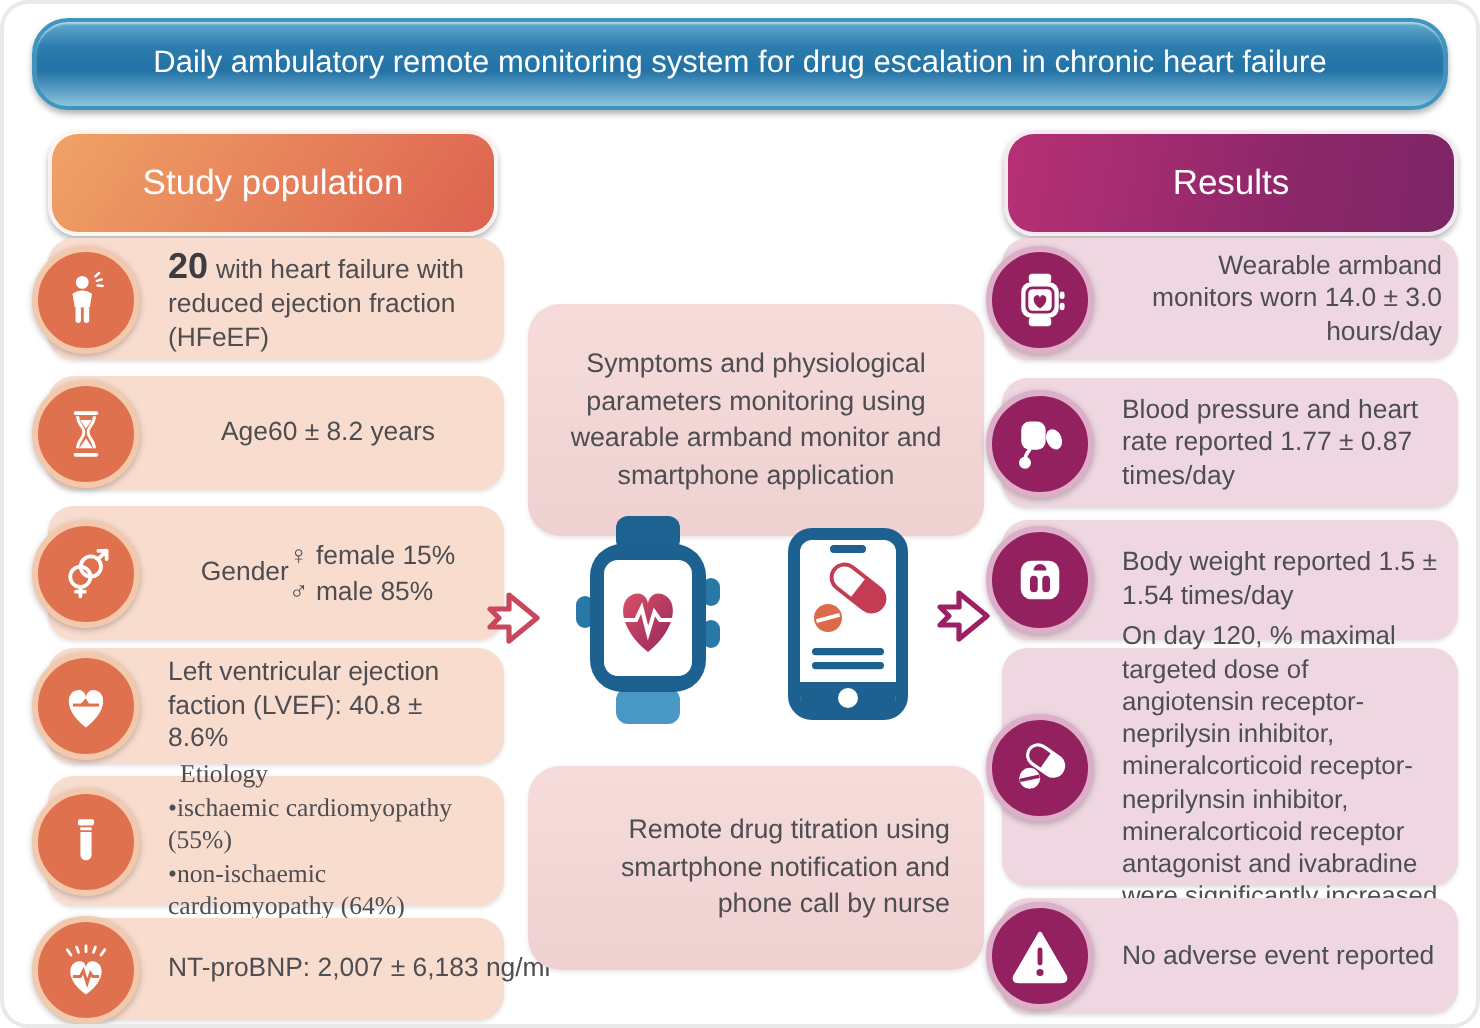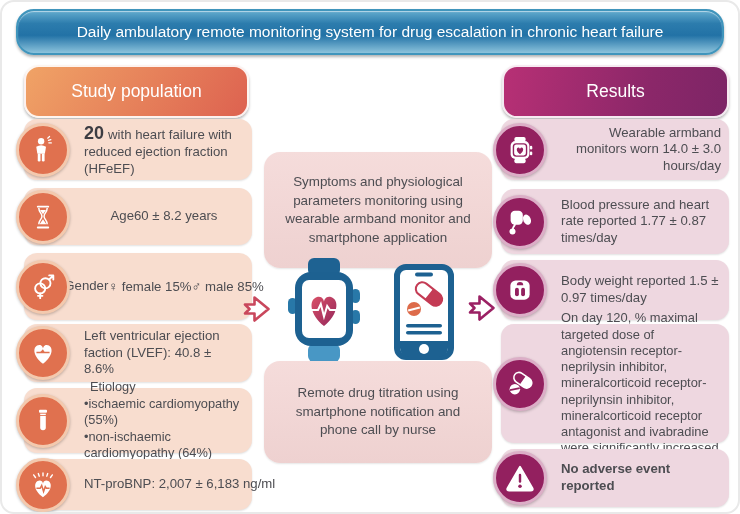--- a/index.html
+++ b/index.html
@@ -25,22 +25,22 @@
   .sbox{left:22px;width:228px;background:#f8ddcf;}
   .rbox{left:499px;width:228px;background:#eed7e0;}
   .item-text{margin-left:60px;height:100%;display:flex;flex-direction:column;justify-content:center;
     padding:4px 8px 4px 0;box-sizing:border-box;font-size:13.2px;line-height:1.26;}
   .row{flex-direction:row;align-items:center;}
   .circ{position:absolute;width:48px;height:48px;border-radius:50%;top:50%;transform:translateY(-50%);
     left:-8px;display:flex;align-items:center;justify-content:center;box-shadow:0 1px 3px rgba(0,0,0,.25);}
   .circ.orange{background:#e0714f;border:3px solid #f3c9ae;}
   .circ.magenta{background:#93205f;border:3px solid #dcaec7;}
   .big-num{font-size:18px;font-weight:bold;color:#3c3c42;margin-right:4px;}
-  .gender-lines{display:flex;flex-direction:row;line-height:1.35;align-items:flex-end;}
-  .bullets{line-height:1.3;}
+  .gender-lines{display:flex;flex-direction:column;line-height:1.35;}
+  .bullets{line-height:1.3;font-family:Liberation Serif, serif;}
   .etio-title{margin-left:6px;}
   
   .midbox{position:absolute;left:262px;width:228px;border-radius:16px;
     background:linear-gradient(180deg,#f5dcdb,#eed1d0);display:flex;align-items:center;justify-content:center;
     text-align:center;padding:0 17px;box-sizing:border-box;font-size:13.4px;line-height:1.38;
     box-shadow:0 1px 2px rgba(0,0,0,.10);}
   .dev{position:absolute;}
   .nowrap{white-space:nowrap;}
 </style>
 </head>
@@ -191,21 +191,21 @@
       <rect x="14" y="44" width="12" height="2" fill="#fff" transform="rotate(-15 20 45)"></rect>
     </svg>
   </div>
 
   <div class="dev" style="left:466px;top:290px;">
     <svg width="28" height="32" viewBox="0 0 28 32">
       <path d="M2 11.5 L11.5 11.5 L11.5 4.5 L25.5 16 L11.5 27.5 L11.5 20.5 L2 20.5 L6.5 16 Z" fill="#fff" stroke="#9b2164" stroke-width="2.6" stroke-linejoin="round"></path>
     </svg>
   </div>
 
-  <div class="midbox" style="top:359px;height:102px;">
+  <div class="midbox" style="top:381px;height:102px;text-align:right;">
     <div>Remote drug titration using smartphone notification and phone call by nurse</div>
   </div>
 
   <div class="rbox" style="top:117px;height:61px;text-align:right;">
     <div class="circ magenta">
       <svg width="30" height="30" viewBox="0 0 32 32">
         <rect x="10" y="2" width="12" height="5" rx="2" fill="#fff"></rect>
         <rect x="10" y="25" width="12" height="5" rx="2" fill="#fff"></rect>
         <rect x="6" y="6.5" width="20" height="19" rx="5" fill="#fff"></rect>
         <rect x="9" y="9.5" width="14" height="13" rx="3" fill="none" stroke="#93205f" stroke-width="1.5"></rect>
@@ -236,41 +236,41 @@
   <div class="rbox" style="top:258px;height:60px;">
     <div class="circ magenta">
       <svg width="28" height="28" viewBox="0 0 32 32">
         <rect x="5" y="5" width="22" height="22" rx="6" fill="#fff"></rect>
         <path d="M12.3 10.5 a3.7 3.7 0 0 1 7.4 0 z" fill="#93205f"></path>
         <rect x="10.3" y="13.5" width="4.4" height="9.5" rx="2.2" fill="#93205f"></rect>
         <rect x="17.3" y="13.5" width="4.4" height="9.5" rx="2.2" fill="#93205f"></rect>
       </svg>
     </div>
     <div class="item-text">
-      <div>Body weight reported 1.5 ± 0.97 times/day</div>
+      <div>Body weight reported 1.5 ± 1.54 times/day</div>
     </div>
   </div>
 
   <div class="rbox" style="top:322px;height:119px;">
     <div class="circ magenta">
       <svg width="30" height="30" viewBox="0 0 32 32">
         <g transform="translate(19,12) rotate(35)">
           <rect x="-10.5" y="-5.5" width="21" height="11" rx="5.5" fill="none" stroke="#fff" stroke-width="1.7"></rect>
           <path d="M0 -5.5 h5 a5.5 5.5 0 0 1 0 11 h-5 z" fill="#fff"></path>
         </g>
         <circle cx="10.5" cy="21.5" r="5.6" fill="#fff"></circle>
         <rect x="5.2" y="20.6" width="10.6" height="1.8" fill="#93205f" transform="rotate(-12 10.5 21.5)"></rect>
       </svg>
     </div>
     <div class="item-text" style="font-size:12.9px;">
       <div>On day 120, % maximal targeted dose of angiotensin receptor-neprilysin inhibitor, mineralcorticoid receptor-neprilynsin inhibitor, mineralcorticoid receptor antagonist and ivabradine were significantly increased</div>
     </div>
   </div>
 
-  <div class="rbox" style="top:447px;height:58px;font-weight:bold;">
+  <div class="rbox" style="top:447px;height:58px;">
     <div class="circ magenta">
       <svg width="30" height="30" viewBox="0 0 32 32">
         <path d="M16 4 L29.3 26.8 Q30.4 29.5 27.4 29.5 H4.6 Q1.6 29.5 2.7 26.8 Z" fill="#fff" stroke="#fff" stroke-width="2" stroke-linejoin="round"></path>
         <rect x="14.7" y="11.5" width="2.6" height="9.5" rx="1.3" fill="#93205f"></rect>
         <circle cx="16" cy="24.8" r="1.9" fill="#93205f"></circle>
       </svg>
     </div>
     <div class="item-text">
       <div>No adverse event reported</div>
     </div>

